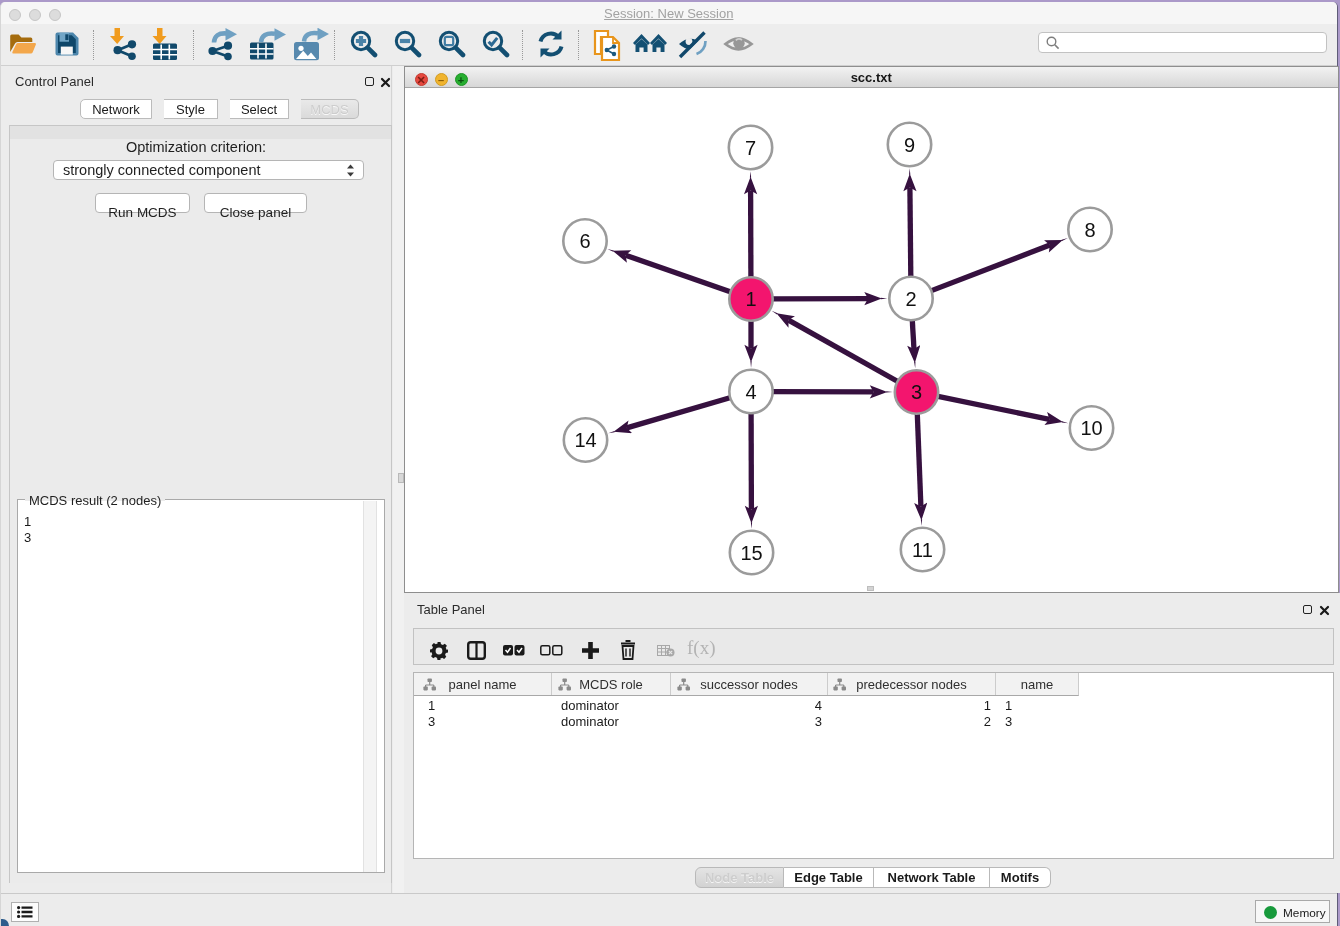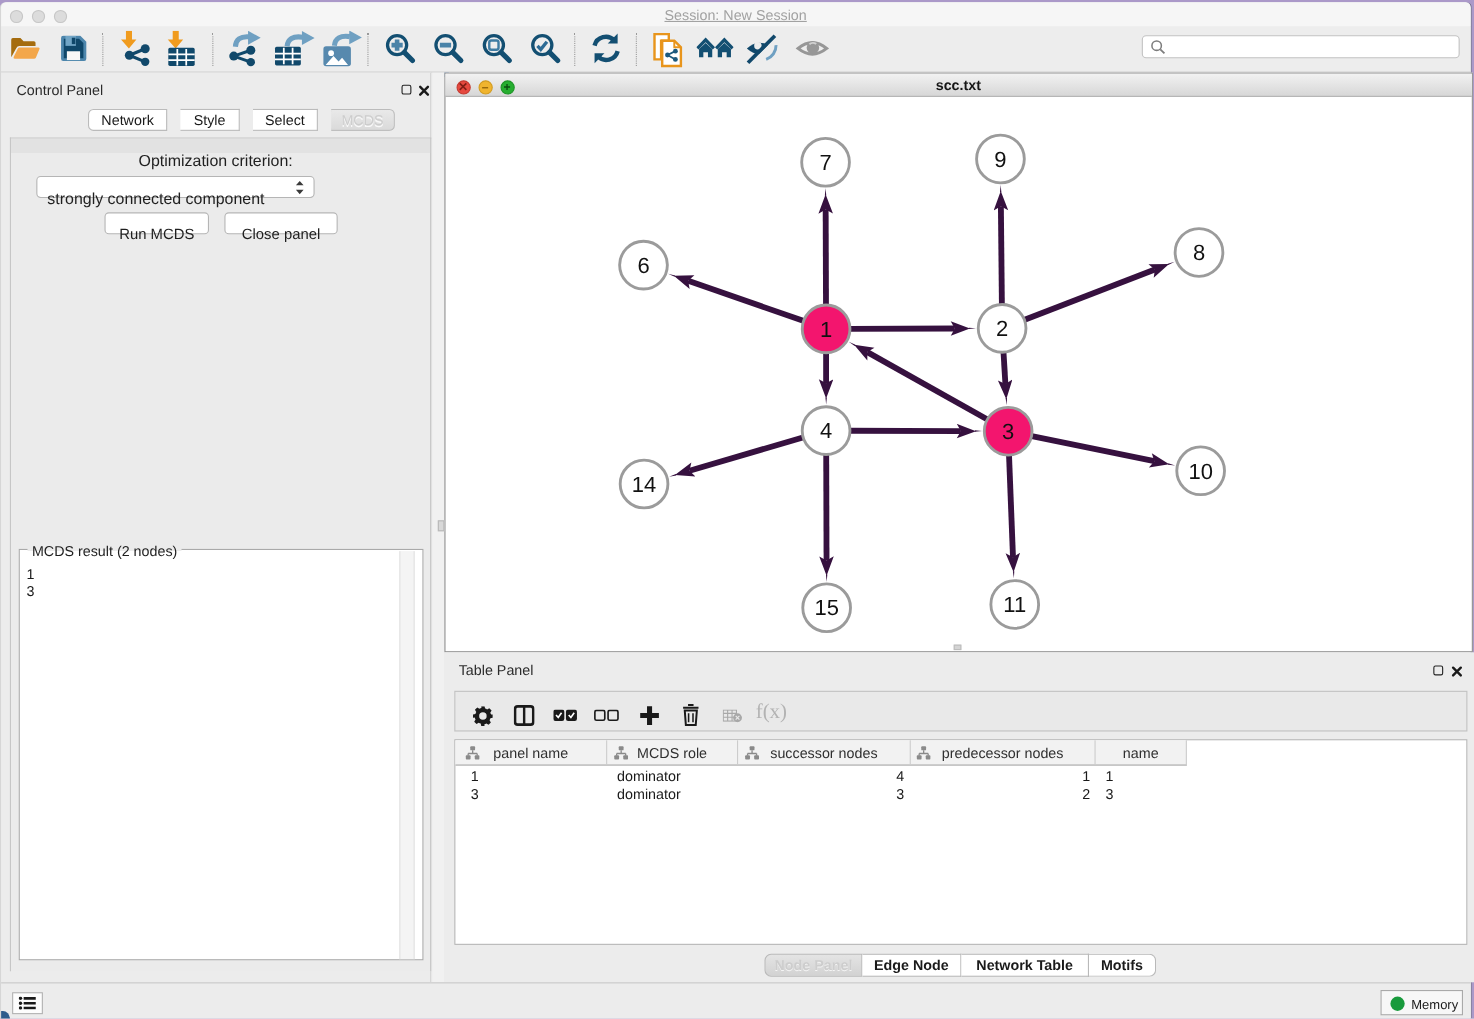--- a/index.html
+++ b/index.html
@@ -22,21 +22,21 @@
 #leftpanel { position:absolute; left:0; top:64px; width:391px; height:827px; background:#ececec; border-right:1px solid #d4d4d4; }
 #cp-title { position:absolute; left:14px; top:8px; font-size:13px; color:#2b2b2b; }
 #mcds-panel { position:absolute; left:8px; top:59px; width:383px; height:758px; background:#ebebeb; border:1px solid #c6c6c6; border-bottom:none;}
 #mcds-band { position:absolute; left:0; top:0; width:100%; height:13px; background:#e2e2e2; }
 .tabs { position:absolute; display:flex;gap:12px; }
 .tab { font-size:13px; color:#1a1a1a; background:#fff; border:1px solid #bbb; border-left:none; text-align:center; padding-top:2px; }
 .tab.first { border-left:1px solid #bbb; border-radius:5px 0 0 5px; }
 .tab.last { border-radius:0 5px 5px 0; }
 .tab.sel { background:linear-gradient(#e9e9e9,#dadada); color:#cdcdcd; text-shadow:0 1px 0 #f8f8f8; }
 #optlabel { position:absolute; left:0; top:73px; width:100%; text-align:center; font-size:14.5px; color:#1f1f1f; }
-#dropdown { position:absolute; left:32px; top:94px; width:253px; height:20px; background:#fff; border:1px solid #b5b5b5; border-radius:4px; font-size:14.5px; color:#1f1f1f; padding:12px 0 0 9px; }
+#dropdown { position:absolute; left:52px; top:94px; width:311px; height:20px; background:#fff; border:1px solid #b5b5b5; border-radius:4px; font-size:14.5px; color:#1f1f1f; padding:1px 0 0 9px; }
 .btn { position:absolute; top:127px; height:20px; background:#fff; border:1px solid #b5b5b5; border-radius:4px; font-size:13.5px; color:#1f1f1f; text-align:center; padding-top:11px; }
 #groupbox { position:absolute; left:16px; top:433px; width:368px; height:374px; background:#fff; border:1px solid #a9a9a9; }
 #legend { position:absolute; left:7px; top:-7px; background:linear-gradient(#ebebeb 53%, #ffffff 53%); padding:0 4px; font-size:13px; color:#1f1f1f; }
 #gb-items { position:absolute; left:6px; top:14px; font-size:13px; color:#1a1a1a; line-height:16px; }
 #gb-scroll { position:absolute; right:7px; top:1px; width:14px; height:371px; background:#f4f4f4; border-left:1px solid #e2e2e2; border-right:1px solid #e2e2e2;}
 
 #netwin { position:absolute; left:403px; top:64px; width:934.5px; height:527px; border:1px solid #8e8e8e; background:#fff; }
 #nettitle { position:absolute; left:0; top:0; width:100%; height:21px; background:linear-gradient(#f2f2f2,#d7d7d7); border-bottom:1px solid #a5a5a5; }
 #netname { position:absolute; top:3px; left:0; width:100%; text-align:center; font-size:13px; font-weight:bold; color:#161616; }
 .tl2 { position:absolute; top:5.5px; width:13px; height:13px; border-radius:50%; font-size:11px; font-weight:bold; text-align:center; line-height:12px; }
@@ -379,22 +379,22 @@
       <div class="trow" style="left:395px; top:25px; width:13px; text-align:right;">4</div>
       <div class="trow" style="left:564px; top:25px; width:13px; text-align:right;">1</div>
       <div class="trow" style="left:591px; top:25px;">1</div>
       <div class="trow" style="left:14px; top:41px;">3</div>
       <div class="trow" style="left:147px; top:41px;">dominator</div>
       <div class="trow" style="left:395px; top:41px; width:13px; text-align:right;">3</div>
       <div class="trow" style="left:564px; top:41px; width:13px; text-align:right;">2</div>
       <div class="trow" style="left:591px; top:41px;">3</div>
     </div>
     <div class="btabs">
-      <div class="btab" style="width:89px; border-left:1px solid #b9b9b9; border-radius:6px 0 0 6px; background:linear-gradient(#e4e4e4,#d2d2d2); color:#cdcdcd; text-shadow:0 1px 0 #f5f5f5;">Node Panel</div>
-      <div class="btab" style="width:90px;">Edge Node</div>
+      <div class="btab" style="width:89px; border-left:1px solid #b9b9b9; border-radius:6px 0 0 6px; background:linear-gradient(#e4e4e4,#d2d2d2); color:#cdcdcd; text-shadow:0 1px 0 #f5f5f5;">Node Table</div>
+      <div class="btab" style="width:90px;">Edge Table</div>
       <div class="btab" style="width:116px;">Network Table</div>
       <div class="btab" style="width:61px; border-radius:0 6px 6px 0;">Motifs</div>
     </div>
   </div>
   <div id="statusbar">
     <div id="listbtn">
       <svg width="16" height="12" viewBox="0 0 16 12" style="position:absolute;left:5px;top:3px;">
         <circle cx="1.6" cy="1.6" r="1.6" fill="#1a1a1a"></circle>
           <circle cx="1.6" cy="6" r="1.6" fill="#1a1a1a"></circle>
           <circle cx="1.6" cy="10.4" r="1.6" fill="#1a1a1a"></circle>

